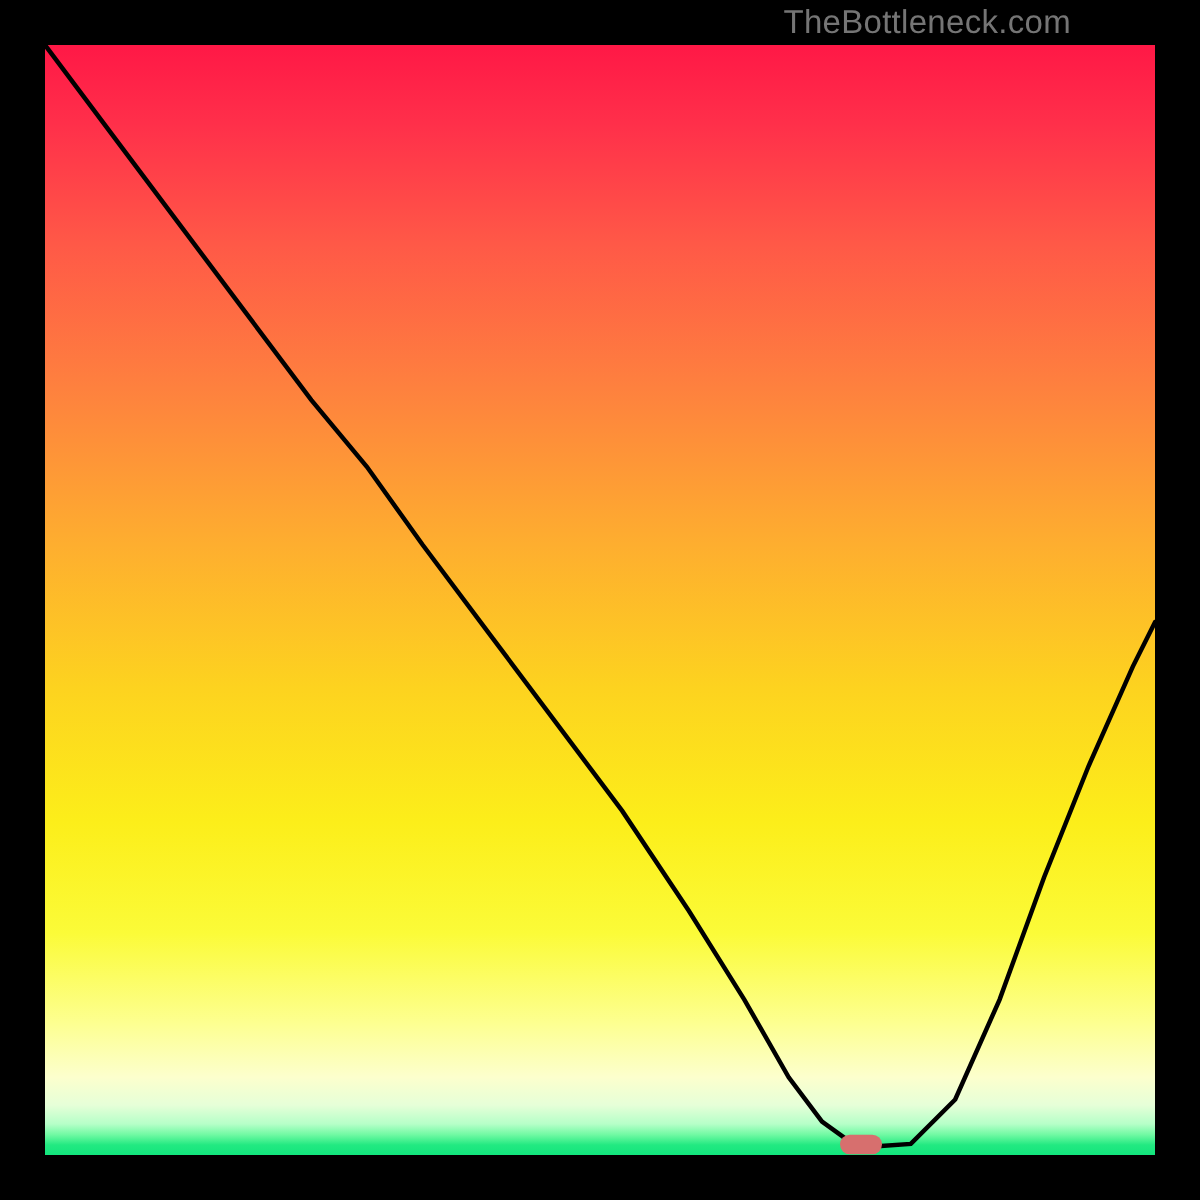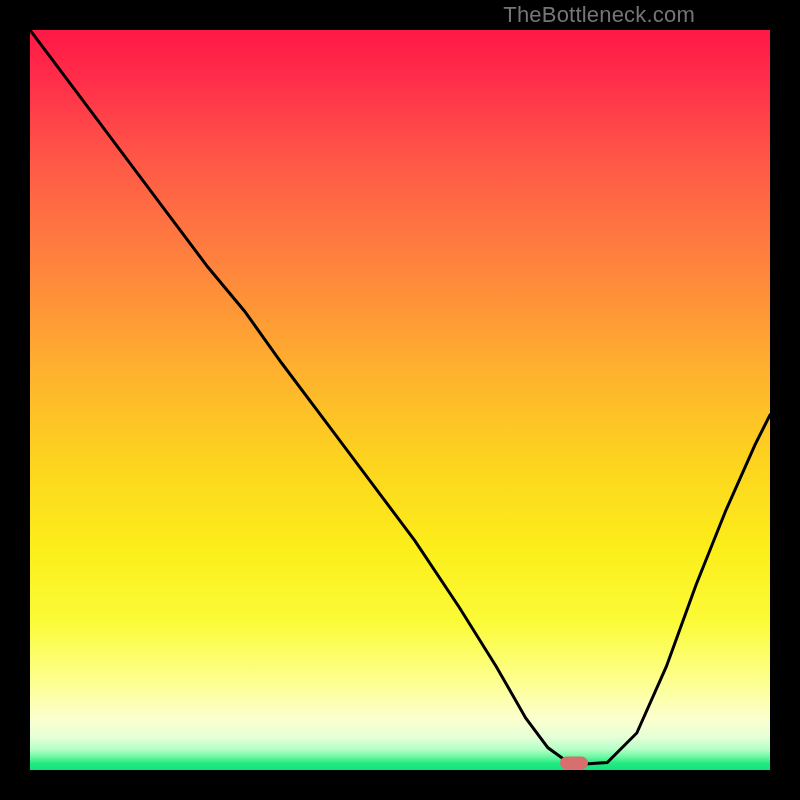--- a/index.html
+++ b/index.html
@@ -11,20 +11,21 @@
     overflow: hidden;
     font-family: Arial, Helvetica, sans-serif;
   }
   .frame {
     position: absolute;
     left: 0;
     top: 0;
     width: 703px;
     height: 800px;
     background: #000;
+    padding-left: 19px;
   }
   .watermark {
     position: absolute;
     top: 2px;
     right: 8px;
     color: #757575;
     font-size: 22px;
     font-weight: 400;
     letter-spacing: 0.2px;
     z-index: 50;

